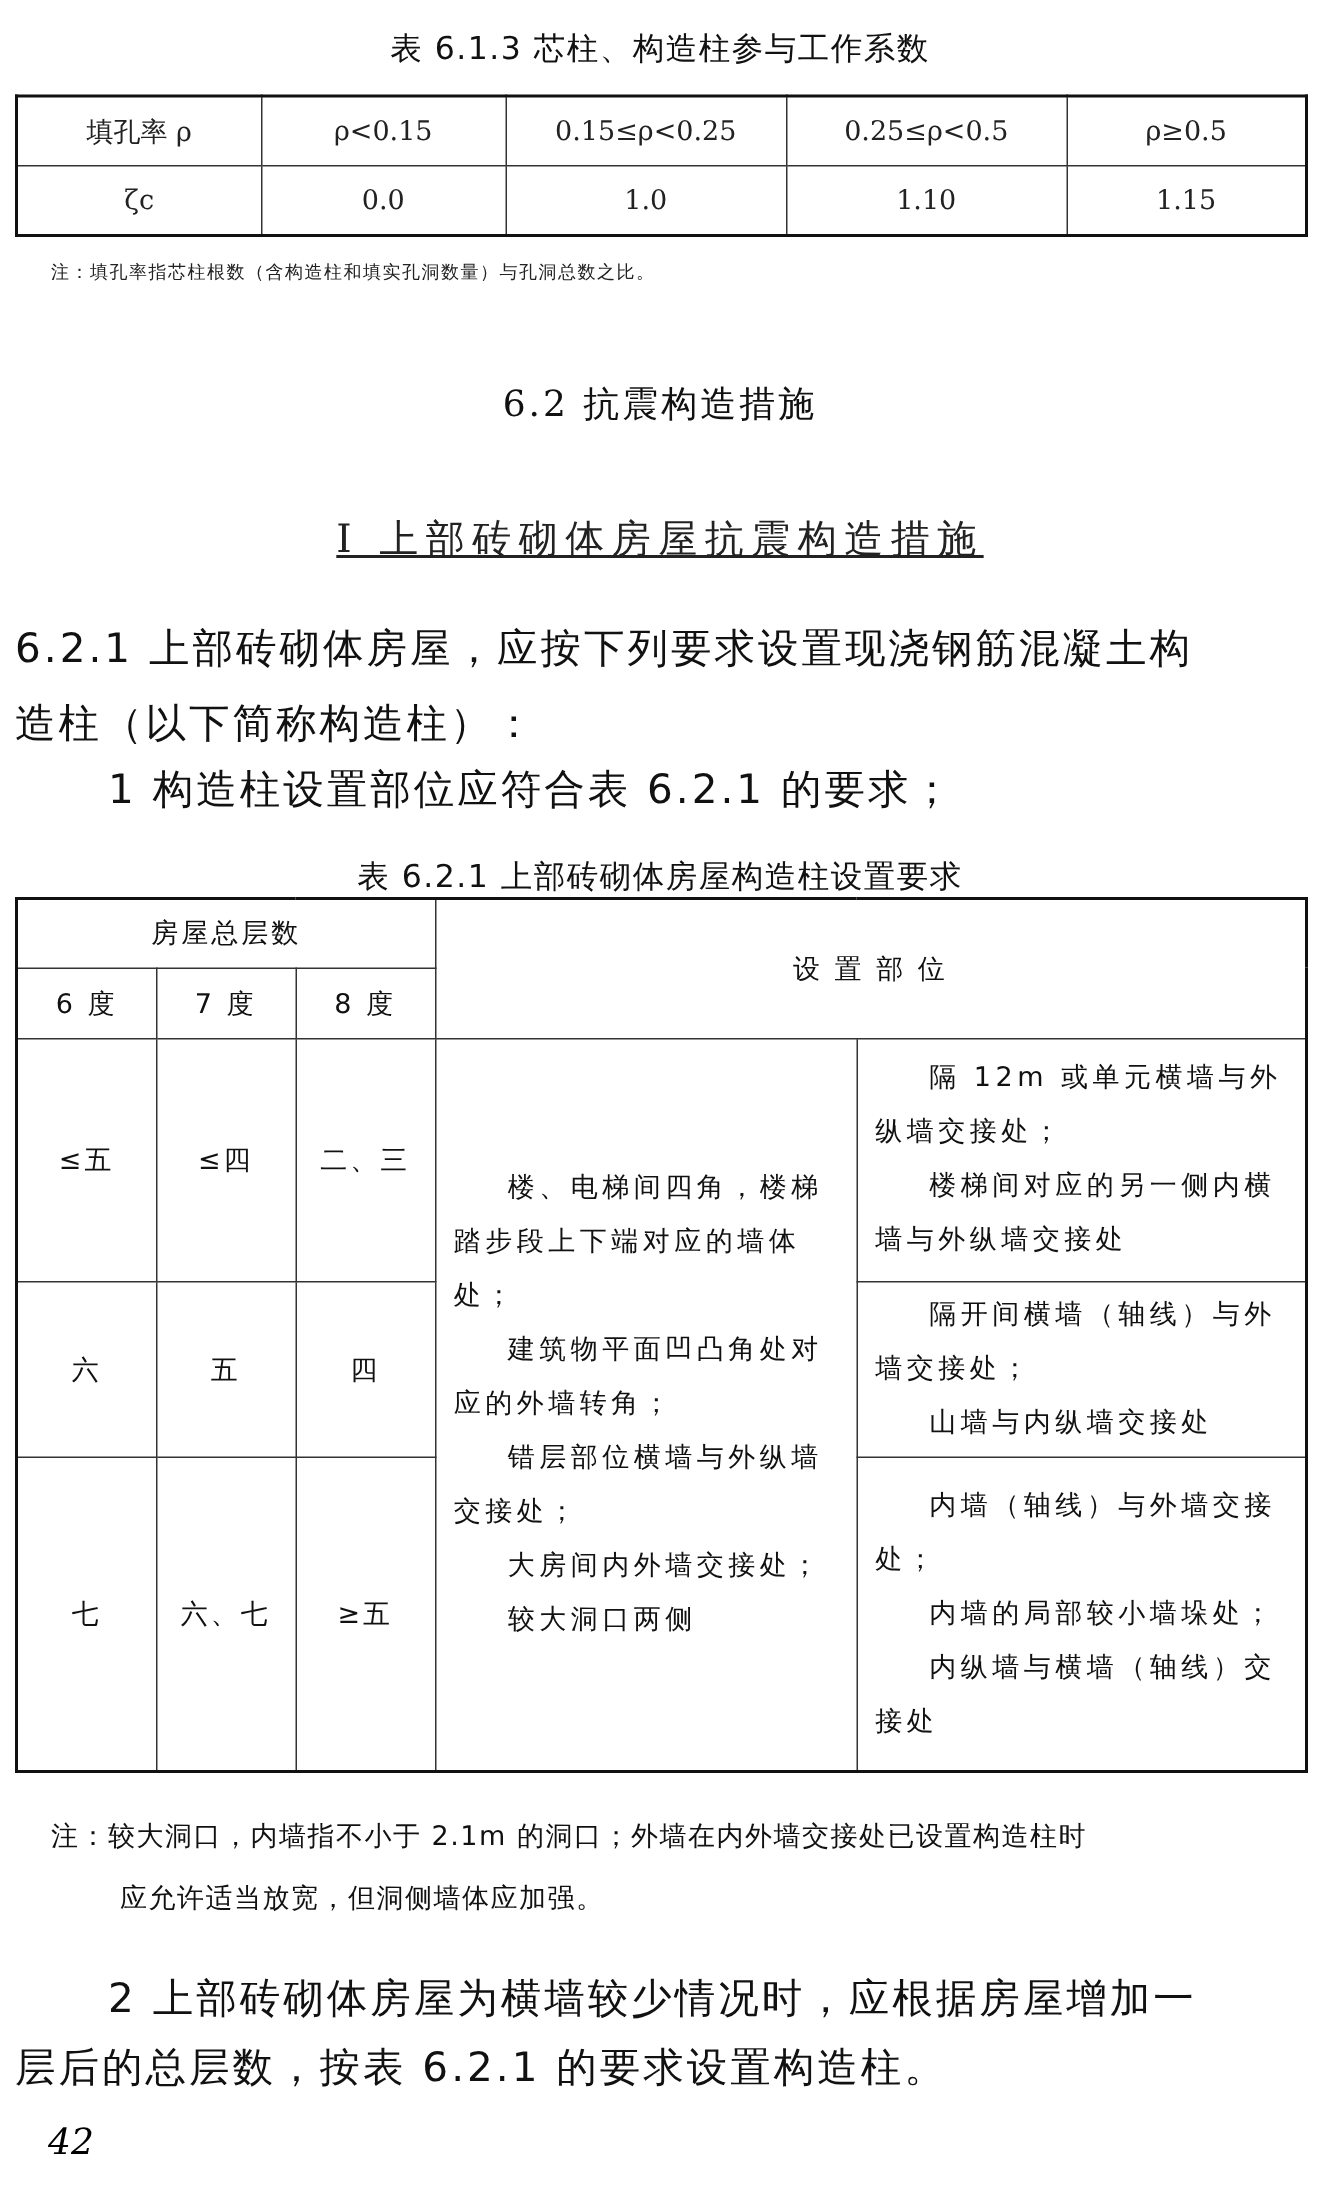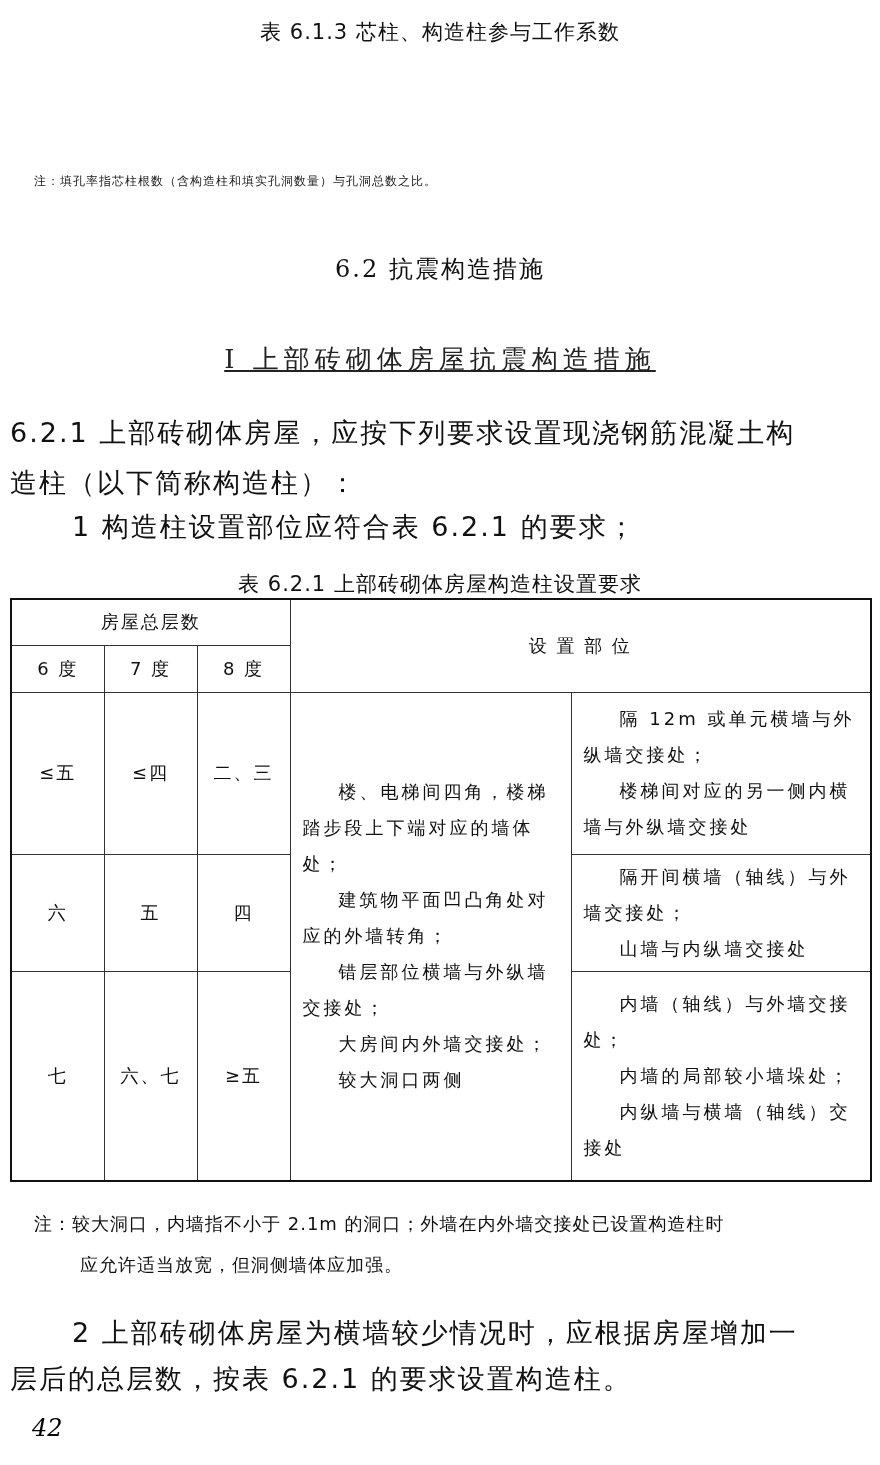--- a/index.html
+++ b/index.html
@@ -49,20 +49,34 @@
 
 <table id="table1">
   <colgroup>
       <col style="width:163px">
       <col style="width:163px">
       <col style="width:187px">
       <col style="width:187px">
       <col style="width:160px">
     </colgroup>
   <tbody>
+      <tr>
+    <td>填孔率 ρ</td>
+    <td>ρ&lt;0.15</td>
+    <td>0.15≤ρ&lt;0.25</td>
+    <td>0.25≤ρ&lt;0.5</td>
+    <td>ρ≥0.5</td>
+  </tr>
+  <tr>
+    <td>ζc</td>
+    <td>0.0</td>
+    <td>1.0</td>
+    <td>1.10</td>
+    <td>1.15</td>
+  </tr>
 </tbody>
   </table>
 
 <div class="abs t1-note">注：填孔率指芯柱根数（含构造柱和填实孔洞数量）与孔洞总数之比。</div>
 
 <div class="abs center sec-title">6.2  抗震构造措施</div>
 <div class="abs center sub-title">Ⅰ  上部砖砌体房屋抗震构造措施</div>
 
 <div class="abs para p1">6.2.1  上部砖砌体房屋，应按下列要求设置现浇钢筋混凝土构</div>
 <div class="abs para p1b">造柱（以下简称构造柱）：</div>

